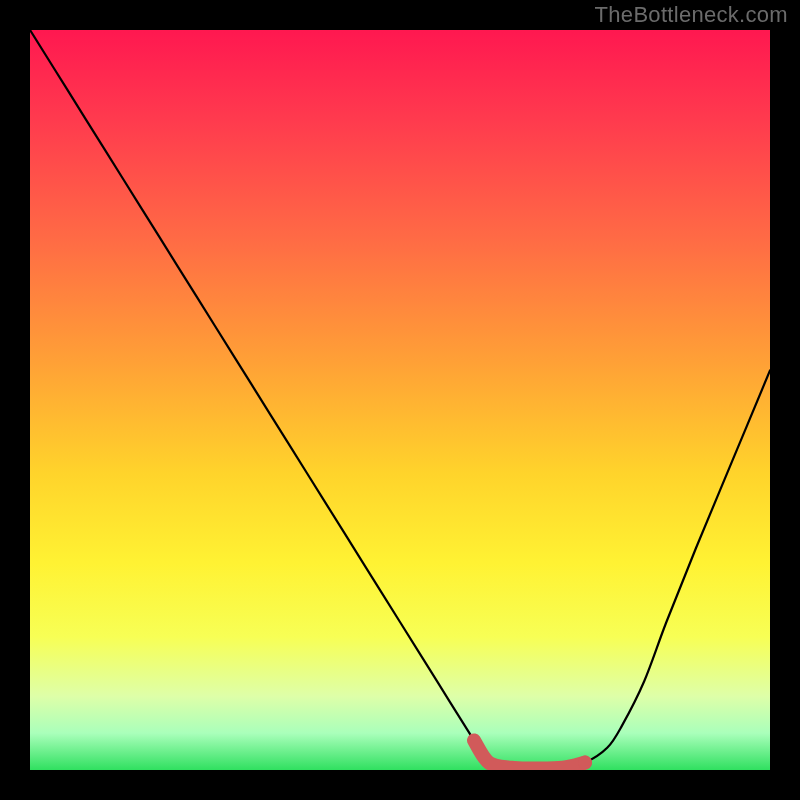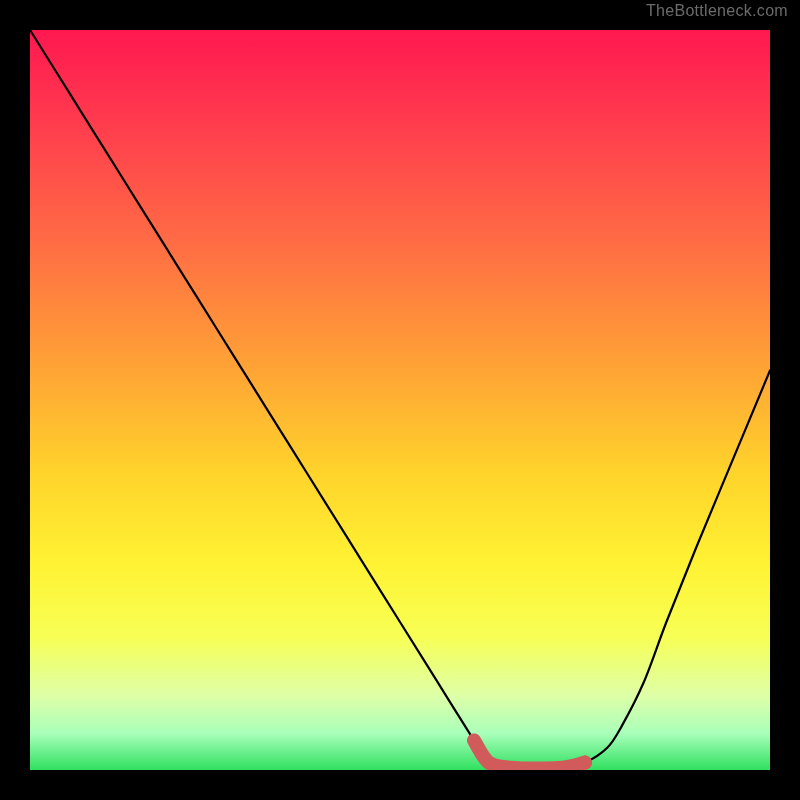--- a/index.html
+++ b/index.html
@@ -15,21 +15,21 @@
     position: relative;
     width: 800px;
     height: 800px;
     background: #000;
   }
   .watermark {
     position: absolute;
     top: 2px;
     right: 12px;
     color: #6b6b6b;
-    font-size: 16px;
+    font-size: 22px;
     letter-spacing: 0.3px;
     z-index: 5;
     font-weight: 500;
   }
   .plot-area {
     position: absolute;
     left: 30px;
     top: 30px;
     width: 740px;
     height: 740px;

